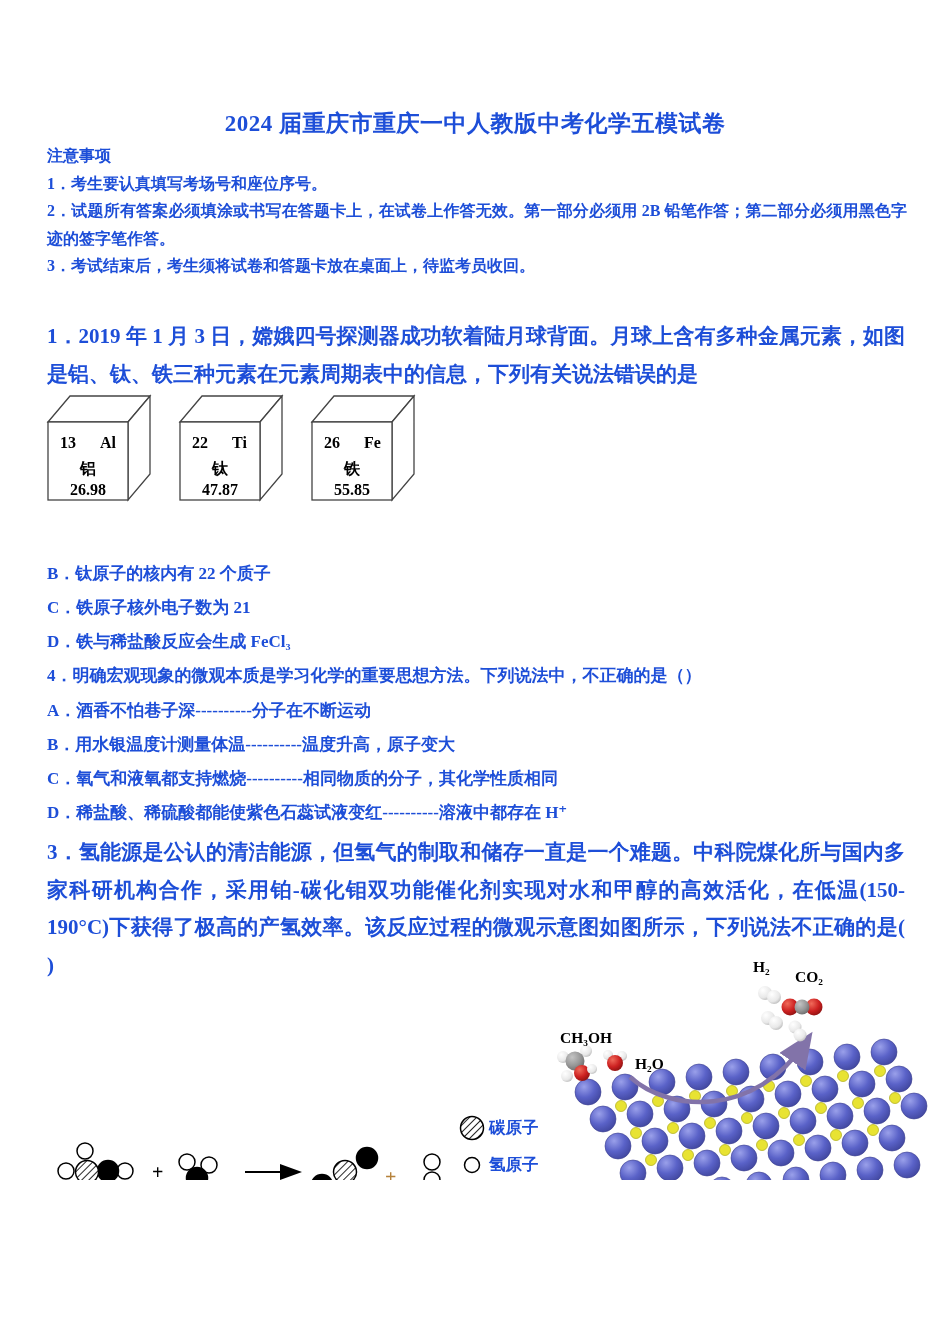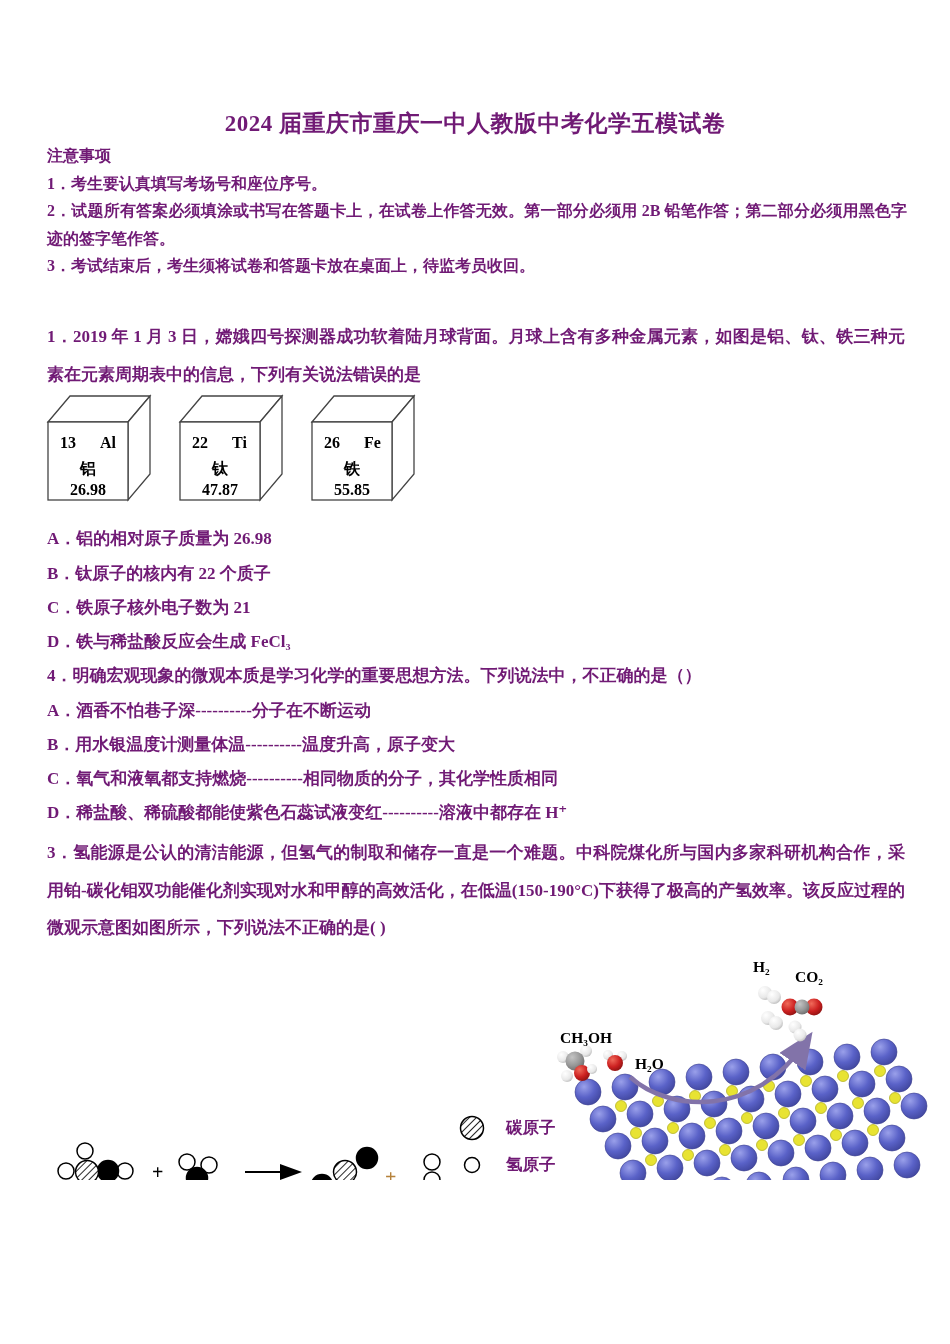--- a/index.html
+++ b/index.html
@@ -1,26 +1,26 @@
 <!DOCTYPE html>
 <html><head>
 <meta charset="utf-8">
 <style>
   html,body{margin:0;padding:0;background:#fff;}
   .page{position:relative;width:950px;height:1180px;background:#fff;overflow:hidden;
-        font-family:"Liberation Serif","DejaVu Serif",serif;color:#701a75;}
+        font-family:"Liberation Serif","DejaVu Serif",serif;color:#1d4ed8;}
   .title{position:absolute;top:108px;left:0;width:950px;margin:0;text-align:center;
          font-size:23px;font-weight:700;letter-spacing:0.5px;}
   .notice{position:absolute;top:142px;left:47px;width:860px;font-size:16px;
           font-weight:600;line-height:27.5px;text-align:justify;}
   .line{position:absolute;left:47px;width:870px;font-size:17px;font-weight:600;white-space:nowrap;}
-  .flow{position:absolute;left:47px;width:858px;font-size:17px;font-weight:600;
+  .flow{position:absolute;left:47px;width:858px;font-size:21px;font-weight:600;
         line-height:37.5px;text-align:justify;}
   .fig-caption{position:absolute;left:600px;top:1186px;font-size:12px;font-weight:600;letter-spacing:1px;}
-  .legend-row{position:absolute;left:458px;display:flex;align-items:center;gap:20px;
+  .legend-row{position:absolute;left:458px;display:flex;align-items:center;gap:3px;
               font-size:16.5px;font-weight:600;}
   svg{position:absolute;}
   svg text{font-family:"Liberation Serif","DejaVu Serif",serif;}
 </style>
 </head>
 <body>
 
 <div class="page">
 
   <h1 class="title">2024 届重庆市重庆一中人教版中考化学五模试卷</h1>
@@ -56,21 +56,20 @@
       <text x="192" y="58">Ti</text>
       <text x="180" y="84" text-anchor="middle">钛</text>
       <text x="180" y="105" text-anchor="middle">47.87</text>
       <text x="284" y="58">26</text>
       <text x="324" y="58">Fe</text>
       <text x="312" y="84" text-anchor="middle">铁</text>
       <text x="312" y="105" text-anchor="middle">55.85</text>
     </g>
   </svg>
 
-  <div class="line" style="top:527px">A．铝的相对原子质量为 26.98</div>
   <div class="line" style="top:562px">B．钛原子的核内有 22 个质子</div>
   <div class="line" style="top:596px">C．铁原子核外电子数为 21</div>
   <div class="line" style="top:630px">D．铁与稀盐酸反应会生成 FeCl₃</div>
 
   <div class="line" style="top:664px">4．明确宏观现象的微观本质是学习化学的重要思想方法。下列说法中，不正确的是（）</div>
   <div class="line" style="top:699px">A．酒香不怕巷子深----------分子在不断运动</div>
   <div class="line" style="top:767px">C．氧气和液氧都支持燃烧----------相同物质的分子，其化学性质相同</div>
   <div class="line" style="top:733px">B．用水银温度计测量体温----------温度升高，原子变大</div>
   <div class="line" style="top:801px">D．稀盐酸、稀硫酸都能使紫色石蕊试液变红----------溶液中都存在 H⁺</div>
 

